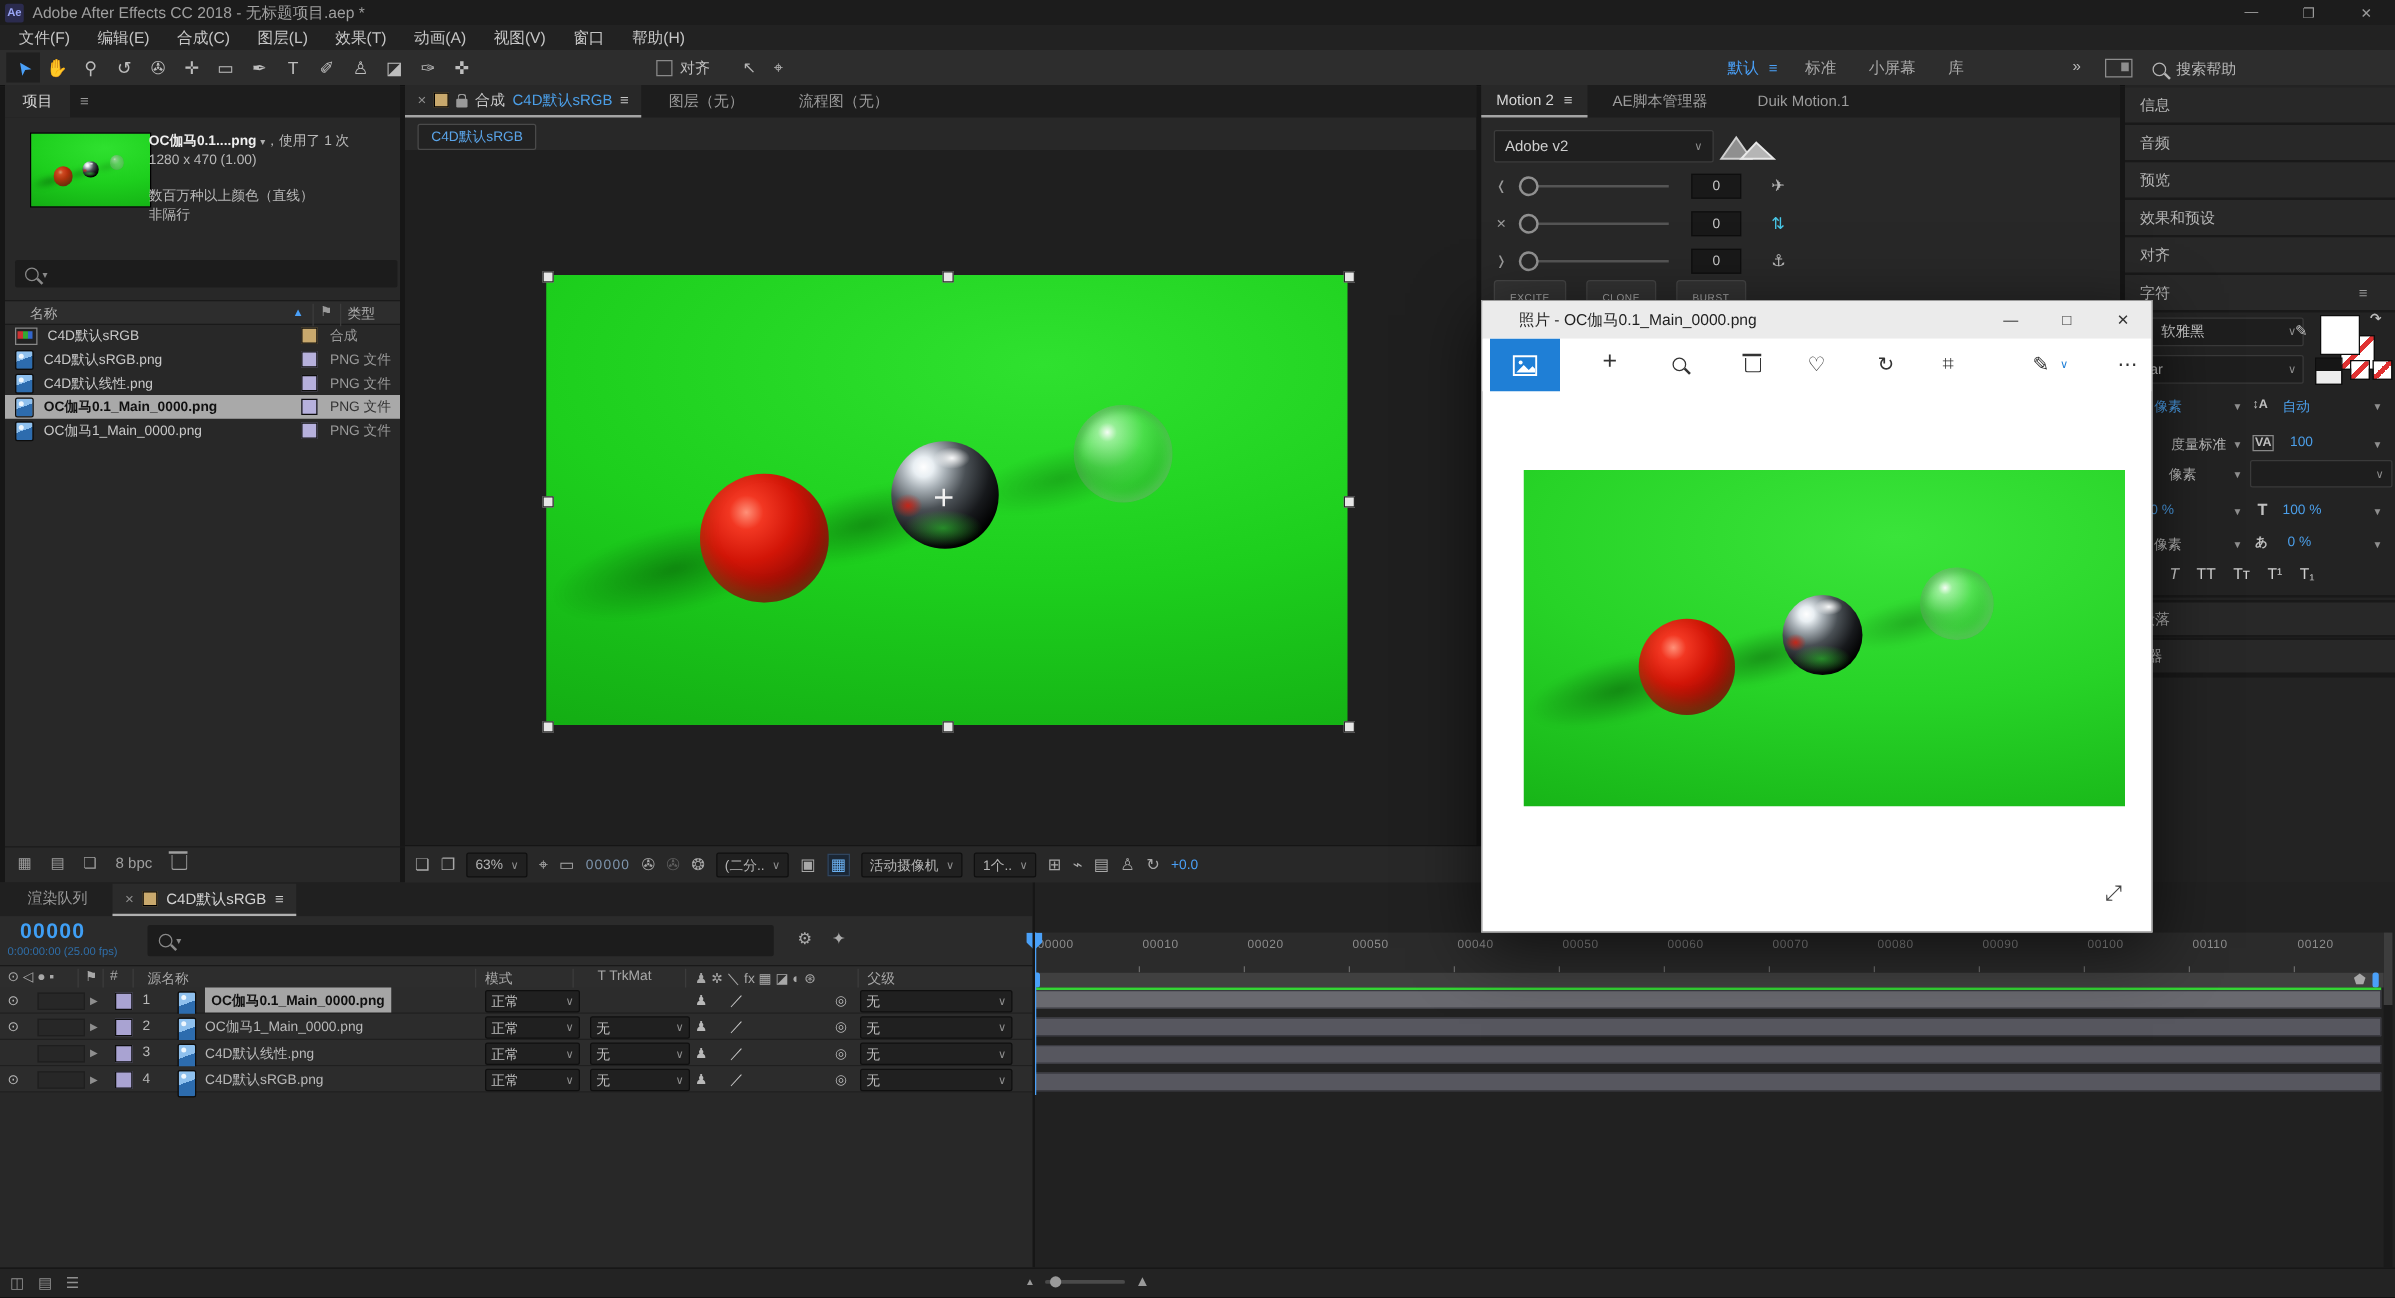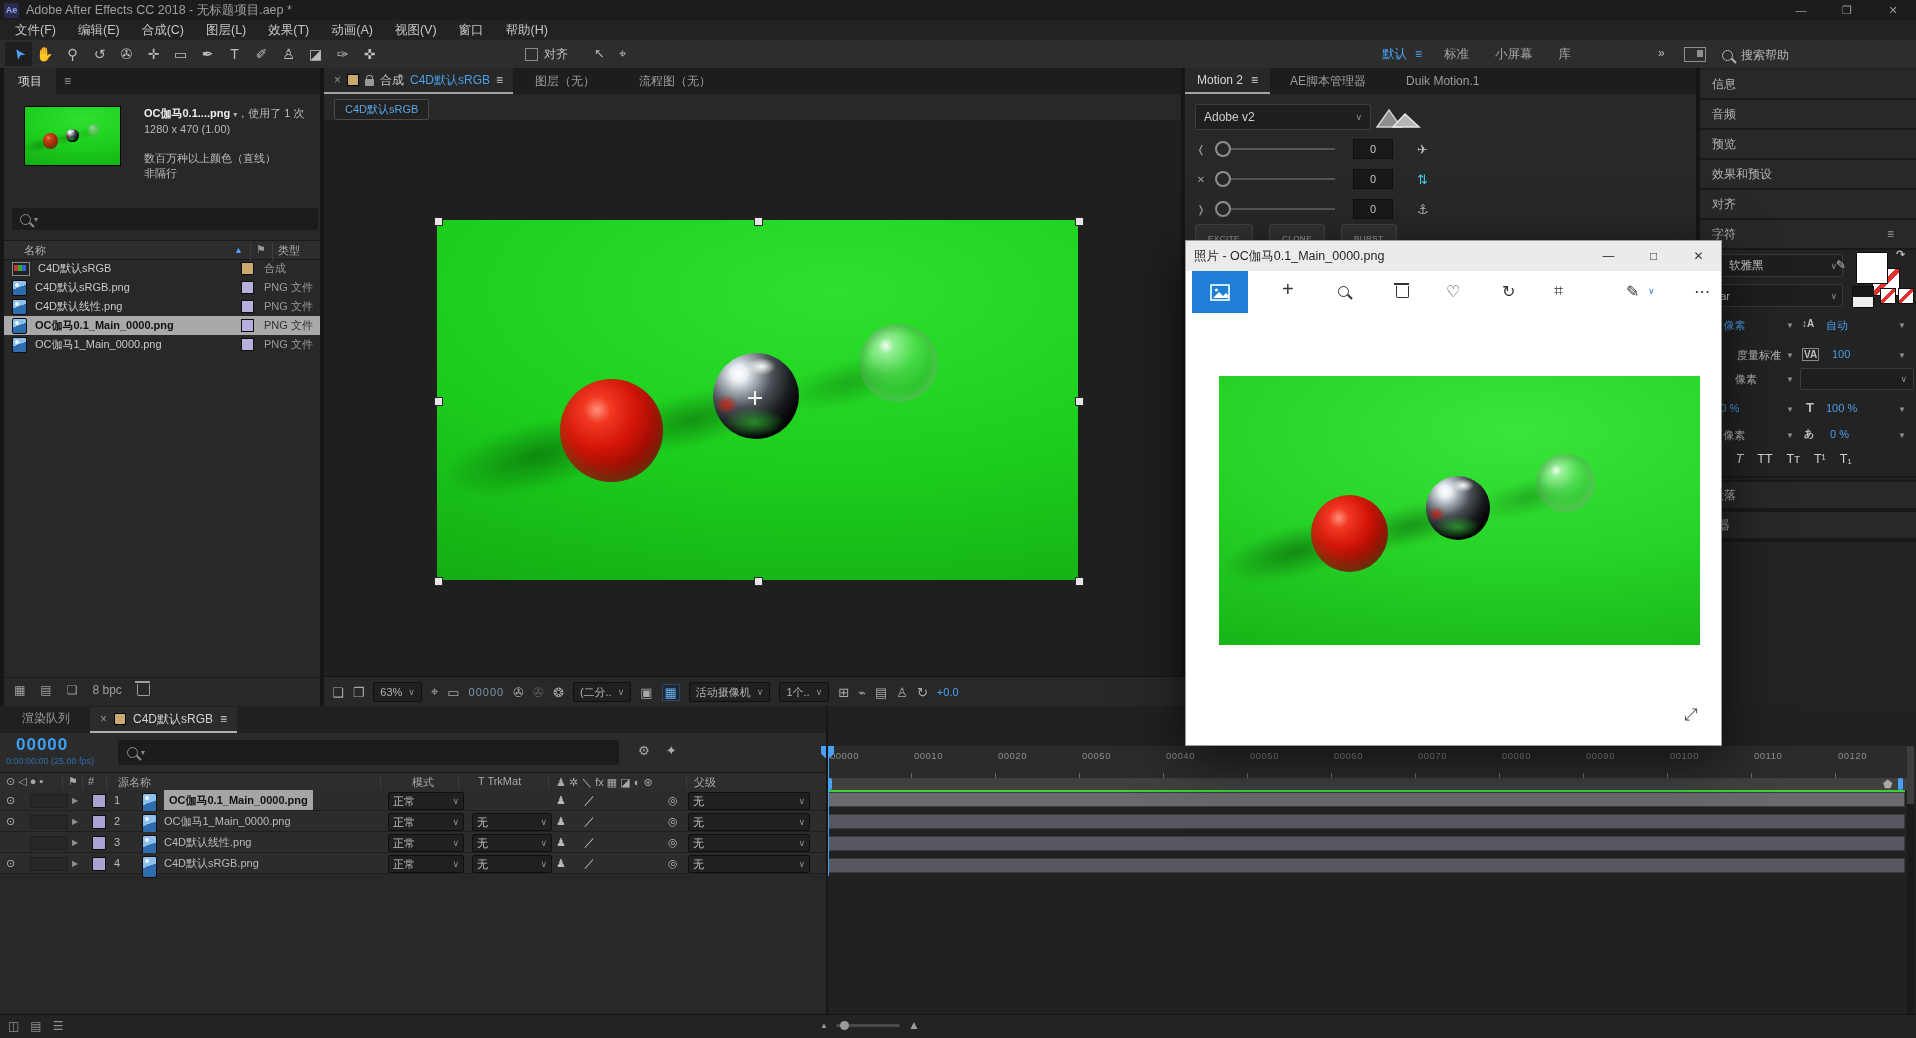--- a/index.html
+++ b/index.html
@@ -63,21 +63,21 @@
          background:radial-gradient(closest-side,rgba(255,255,255,.95),rgba(255,255,255,0))}
   .b-glass{background:radial-gradient(circle at 34% 28%,rgba(255,255,255,.95) 0%,rgba(240,255,240,.55) 10%,
            rgba(150,230,150,.30) 38%,rgba(30,150,30,.40) 72%,rgba(10,95,10,.55) 100%);
            box-shadow:inset -3px -4px 10px rgba(255,255,255,.25),inset 3px 4px 8px rgba(0,90,0,.3)}
   
   #project{position:absolute;left:4px;top:68px;width:316px;height:638px;background:#282828}
   .ptabbar{height:26px;background:#1d1d1d;display:flex;align-items:center;font-size:12px}
   .ptab{background:#282828;height:26px;display:flex;align-items:center;padding:0 14px;color:#d6d6d6}
   .ptab-menu{color:#9a9a9a;margin-left:8px}
   .pv-thumb{position:absolute;left:20px;top:38px;width:95px;height:58px;border:1px solid #000}
-  .pv-info{position:absolute;left:140px;top:38px;font-size:11px;line-height:15px;color:#b9b9b9}
+  .pv-info{position:absolute;left:115px;top:38px;font-size:11px;line-height:15px;color:#b9b9b9}
   .pv-name{color:#efefef;font-weight:bold}
   .pv-caret{color:#b0b0b0;font-size:8px}
   .psearch{position:absolute;left:8px;top:140px;width:298px;height:22px;background:#1c1c1c;border-radius:2px;
            display:flex;align-items:center;padding-left:8px;gap:3px;color:#8a8a8a}
   .pheader{position:absolute;left:0;top:172px;width:316px;height:18px;background:#2d2d2d;border-top:1px solid #1a1a1a;
            border-bottom:1px solid #1a1a1a;font-size:11px;color:#adadad}
   .pheader span{position:absolute;top:2px}
   #file-rows{position:absolute;left:0;top:191px;width:316px}
   .frow{display:flex;align-items:center;height:19px;padding-left:8px}
   .frow.sel{background:#a9a9a9}
@@ -216,21 +216,21 @@
   .tl-div{position:absolute;left:826px;top:0;width:2px;height:308px;background:#161616}
   .tl-bottom{position:absolute;left:0;top:308px;width:1916px;height:24px;background:#232323;border-top:1px solid #141414}
   .bl-icos{position:absolute;left:8px;top:4px;display:flex;gap:11px;color:#8f8f8f;font-size:12px}
   .zoomctl{position:absolute;left:820px;top:3px;display:flex;align-items:center;gap:8px;color:#9a9a9a}
   .ztrack{position:relative;width:64px;height:3px;background:#4a4a4a;border-radius:2px}
   .zknob{position:absolute;left:4px;top:-3px;width:9px;height:9px;border-radius:50%;background:#9a9a9a}
   .zsmall{font-size:8px}.zbig{font-size:12px}
   
   #photos{position:absolute;left:1185px;top:240px;width:537px;height:506px;background:#fff;z-index:40;
           box-shadow:0 12px 50px rgba(0,0,0,.65);border:1px solid #9a9a9a;box-sizing:border-box}
-  .p-title{height:30px;background:#ebebeb;display:flex;align-items:center;padding-left:8px;font-size:12.5px;color:#1f1f1f}
+  .p-title{height:30px;background:#ebebeb;display:flex;align-items:center;padding-left:29px;font-size:12.5px;color:#1f1f1f}
   .p-ctrl{position:absolute;right:0;top:0;display:flex}
   .p-wbtn{width:45px;height:30px;display:flex;align-items:center;justify-content:center;font-size:12px;color:#333}
   .p-toolbar{position:absolute;left:0;top:30px;width:535px;height:42px;background:#fff}
   .p-sel{position:absolute;left:6px;top:0;width:56px;height:42px;background:#1f7fd6;display:flex;align-items:center;justify-content:center}
   .p-ico{position:absolute;top:11px;color:#333;font-size:16px}
   .p-caret{color:#1f7fd6;font-size:9px}
   #photos-image{position:absolute;left:33px;top:135px;width:481px;height:269px}
   .p-expand{position:absolute;left:498px;top:464px;font-size:17px;color:#444}
 </style>
 </head>
@@ -642,21 +642,21 @@
       <div class="tl-cicos">
         <span>⚙</span>
         <span>✦</span>
       </div>
     </div>
     <div class="tl-header">
       <span style="left:6px">⊙ ◁ ● ▪</span>
       <span style="left:68px">⚑</span>
       <span style="left:88px">#</span>
       <span style="left:118px">源名称</span>
-      <span style="left:412px">模式</span>
+      <span style="left:388px">模式</span>
       <span style="left:478px">T TrkMat</span>
       <span style="left:556px">♟ ✲ ＼ fx ▦ ◪ ◐ ⊛</span>
       <span style="left:694px">父级</span>
       <span class="vline" style="left:62px"></span>
         <span class="vline" style="left:82px"></span>
       <span class="vline" style="left:106px"></span>
         <span class="vline" style="left:380px"></span>
       <span class="vline" style="left:458px"></span>
         <span class="vline" style="left:548px"></span>
       <span class="vline" style="left:686px"></span>

